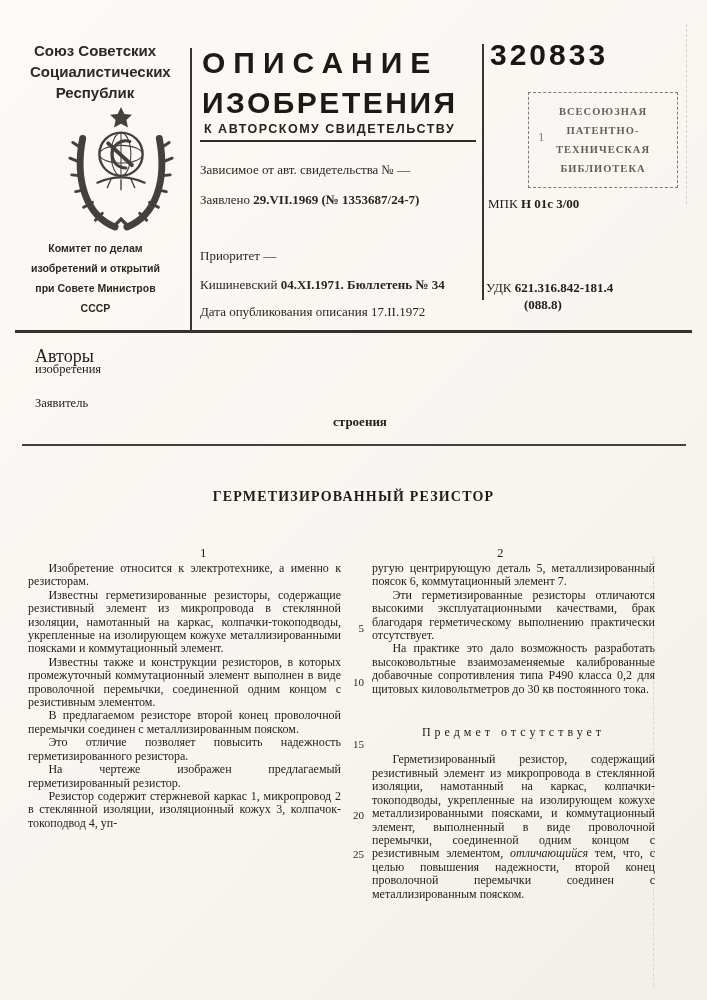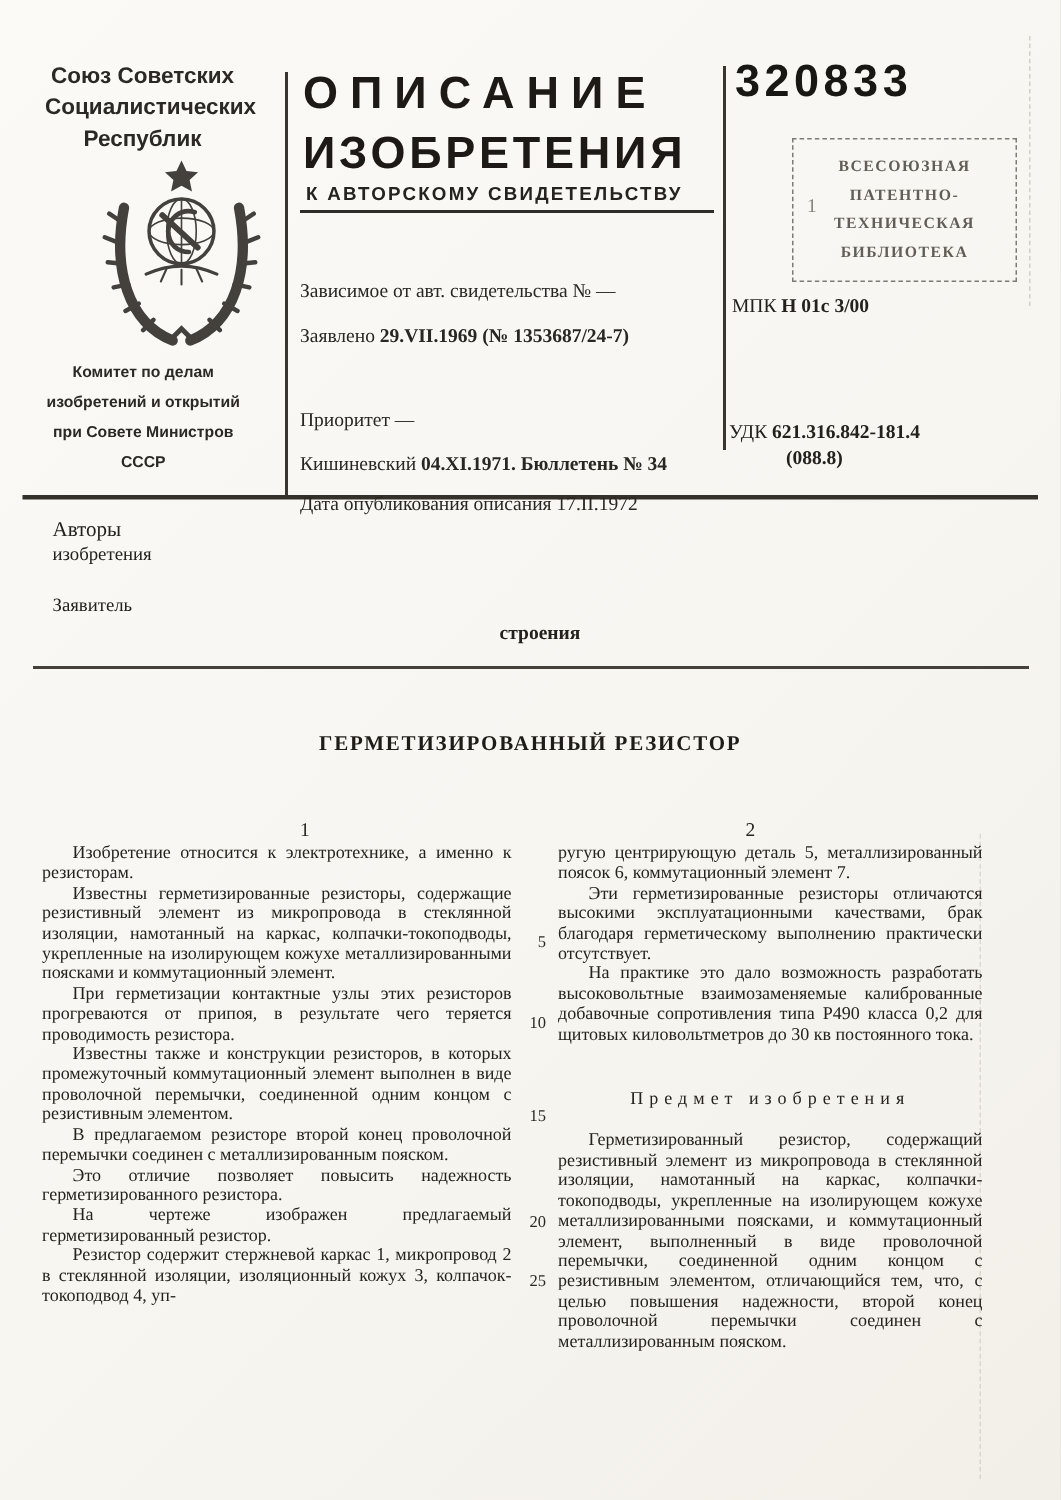--- a/index.html
+++ b/index.html
@@ -31,58 +31,58 @@
   .hrule-byline { left: 22px; top: 444px; width: 664px; height: 2px; background: #45403a; }
   .sub-underline { left: 200px; top: 140px; width: 276px; height: 2px; background: #302c27; }
   .artifact { background: none; border-left: 1px dashed #8f8a80; opacity: .35; width: 0; }
   .art1 { left: 686px; top: 24px; height: 180px; }
   .art2 { left: 653px; top: 556px; height: 430px; opacity: .25; }
 
   
   .t1 { left: 202px; top: 46px; font-size: 30px; letter-spacing: 8px; color: #1d1a16; }
   .t2 { left: 202px; top: 86px; font-size: 30px; letter-spacing: 2.5px; color: #1d1a16; }
   .subtitle { left: 204px; top: 122px; font-size: 12.5px; letter-spacing: 1.5px; color: #26231f; }
-  .field { left: 200px; width: 280px; font-size: 13px; color: #2a2722; margin-top: 24px; }
+  .field { left: 200px; width: 280px; font-size: 13px; color: #2a2722; }
   .f1 { top: 162px; } .f2 { top: 192px; } .f3 { top: 221px; }
   .f4 { top: 248px; } .f5 { top: 277px; } .f6 { top: 304px; }
 
   
   .docnum { left: 490px; top: 38px; font-size: 30px; letter-spacing: 3px; color: #191713; }
   .stamp {
     left: 528px; top: 92px; width: 150px; height: 96px;
     border: 1.6px dashed rgba(60,56,50,.65);
     text-align: center; padding-top: 9px;
     filter: blur(.3px);
   }
   .stamp .line { display: block; font-size: 10.5px; line-height: 19px; letter-spacing: 1px; font-weight: bold; color: rgba(55,50,44,.78); }
   .stamp-mark { position: absolute; left: 9px; top: 36px; font-size: 13px; color: rgba(55,50,44,.6); }
   .mpk { left: 488px; top: 196px; font-size: 13px; }
   .udk { left: 486px; top: 280px; font-size: 13px; }
   .udk2 { left: 524px; top: 297px; font-size: 13px; }
 
   
-  .lbl-authors1 { left: 35px; top: 346px; font-size: 14px; }
+  .lbl-authors1 { left: 35px; top: 346px; font-size: 18px; }
   .lbl-authors2 { left: 35px; top: 362px; font-size: 12.5px; }
   .authors-name { left: 150px; top: 361px; width: 420px; font-size: 13px; }
   .lbl-applicant { left: 35px; top: 396px; font-size: 12.5px; }
   .applicant1 { left: 100px; top: 393px; width: 520px; font-size: 13px; }
   .applicant2 { left: 100px; top: 414px; width: 520px; font-size: 13px; }
 
   .doc-title { left: 0; top: 489px; width: 707px; font-size: 14px; letter-spacing: 1.2px; color: #1f1c18; }
 
   
   .colhead { font-size: 13px; color: #2a2722; }
   .ch1 { left: 200px; top: 545px; } .ch2 { left: 497px; top: 545px; }
   .col { font-size: 12px; line-height: 13.4px; text-align: justify; color: #25221d; }
   .col1 { left: 28px; top: 562px; width: 313px; }
   .col2 { left: 372px; top: 562px; width: 283px; }
   .col p { text-indent: 1.7em; margin: 0; }
   .col p.noindent { text-indent: 0; }
   .claims-heading { text-indent: 0 !important; text-align: center; letter-spacing: 4px; margin-top: 30px !important; margin-bottom: 14px !important; }
-  .ital { }
+  .ital { font-style: italic; }
   .linenum { font-size: 11px; color: #2a2722; left: 342px; width: 22px; text-align: right; }
   .ln1 { top: 622px; } .ln2 { top: 676px; } .ln3 { top: 738px; } .ln4 { top: 809px; } .ln5 { top: 848px; }
 </style>
 </head>
 <body>
 
 <div class="page">
 
   <div class="abs country ctr sans">
     <span>Союз Советских</span><br>
@@ -173,29 +173,28 @@
   <div class="abs colhead ch2">2</div>
   <div class="abs linenum ln1">5</div>
   <div class="abs linenum ln2">10</div>
   <div class="abs linenum ln3">15</div>
   <div class="abs linenum ln4">20</div>
   <div class="abs linenum ln5">25</div>
 
   <div class="abs col col1">
     <p>Изобретение относится к электротехнике, а именно к резисторам.</p>
     <p>Известны герметизированные резисторы, содержащие резистивный элемент из микропровода в стеклянной изоляции, намотанный на каркас, колпачки-токоподводы, укрепленные на изолирующем кожухе металлизированными поясками и коммутационный элемент.</p>
-    <p>При герметизации контактные узлы этих резисторов прогреваются от припоя, в результате чего теряется проводимость резистора.</p>
     <p>Известны также и конструкции резисторов, в которых промежуточный коммутационный элемент выполнен в виде проволочной перемычки, соединенной одним концом с резистивным элементом.</p>
     <p>В предлагаемом резисторе второй конец проволочной перемычки соединен с металлизированным пояском.</p>
     <p>Это отличие позволяет повысить надежность герметизированного резистора.</p>
     <p>На чертеже изображен предлагаемый герметизированный резистор.</p>
     <p>Резистор содержит стержневой каркас 1, микропровод 2 в стеклянной изоляции, изоляционный кожух 3, колпачок-токоподвод 4, уп-</p>
   </div>
 
   <div class="abs col col2">
     <p class="noindent">ругую центрирующую деталь 5, металлизированный поясок 6, коммутационный элемент 7.</p>
     <p>Эти герметизированные резисторы отличаются высокими эксплуатационными качествами, брак благодаря герметическому выполнению практически отсутствует.</p>
     <p>На практике это дало возможность разработать высоковольтные взаимозаменяемые калиброванные добавочные сопротивления типа Р490 класса 0,2 для щитовых киловольтметров до 30 кв постоянного тока.</p>
-    <p class="claims-heading">Предмет изобретения</p>
+    <p class="claims-heading">Предмет отсутствует</p>
     <p><span>Герметизированный резистор, содержащий резистивный элемент из микропровода в стеклянной изоляции, намотанный на каркас, колпачки-токоподводы, укрепленные на изолирующем кожухе металлизированными поясками, и коммутационный элемент, выполненный в виде проволочной перемычки, соединенной одним концом с резистивным элементом, </span><span class="ital">отличающийся</span><span> тем, что, с целью повышения надежности, второй конец проволочной перемычки соединен с металлизированным пояском.</span></p>
   </div>
 
 </div>
 
 </body></html>

